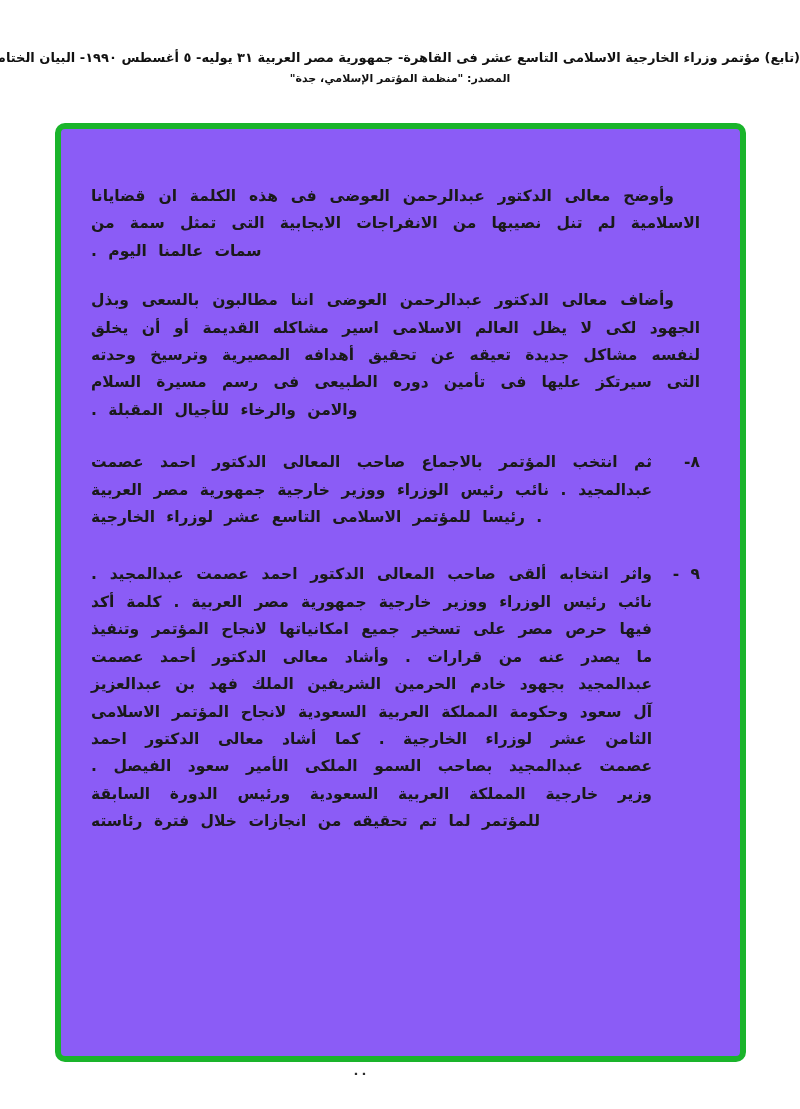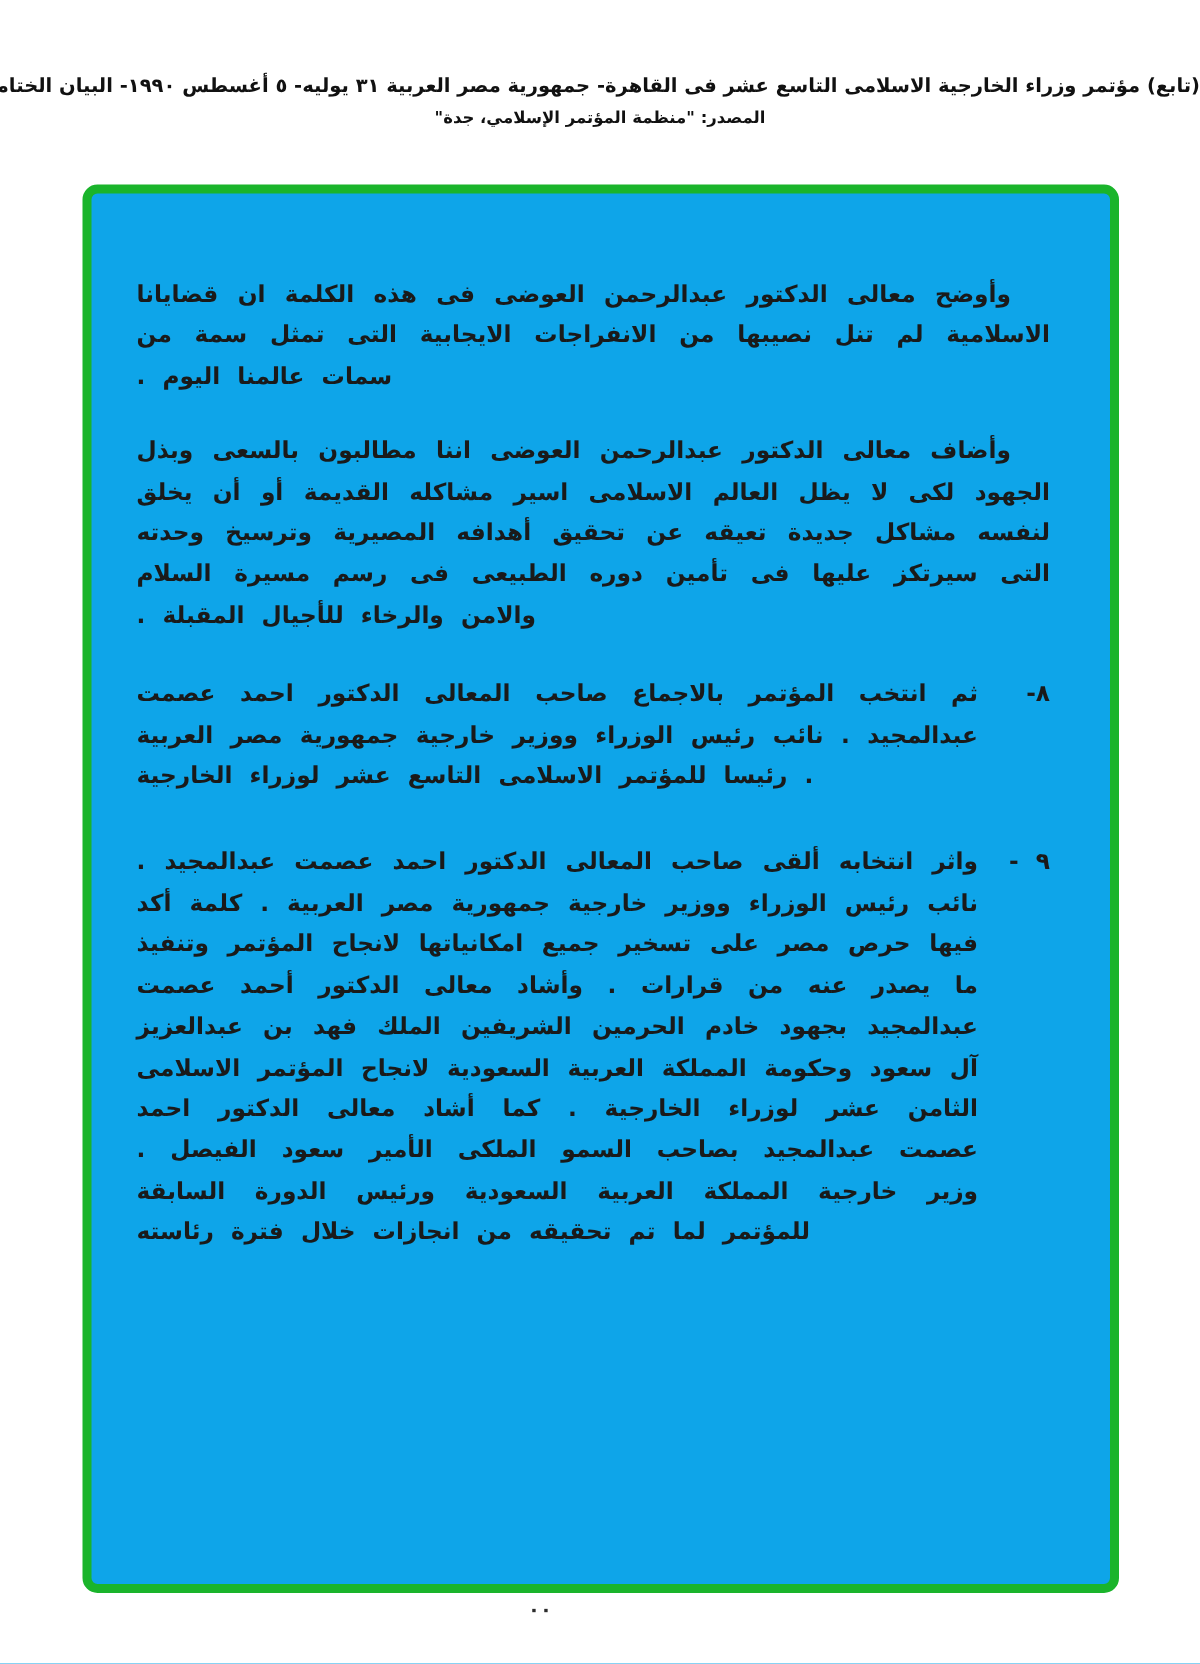--- a/index.html
+++ b/index.html
@@ -38,21 +38,21 @@
 
   
   .doc-frame {
     position: absolute;
     left: 55px;
     top: 123px;
     width: 679px;   
     height: 927px;  
     border: 6px solid #1ab42b;
     border-radius: 10px;
-    background: #0ea5e9;
+    background: #8b5cf6;
     box-sizing: content-box;
   }
 
   
   .doc-content {
     direction: rtl;
     padding: 54px 40px 0 30px;
     font-size: 15.5px;
     font-weight: bold;
     line-height: 27.4px;

